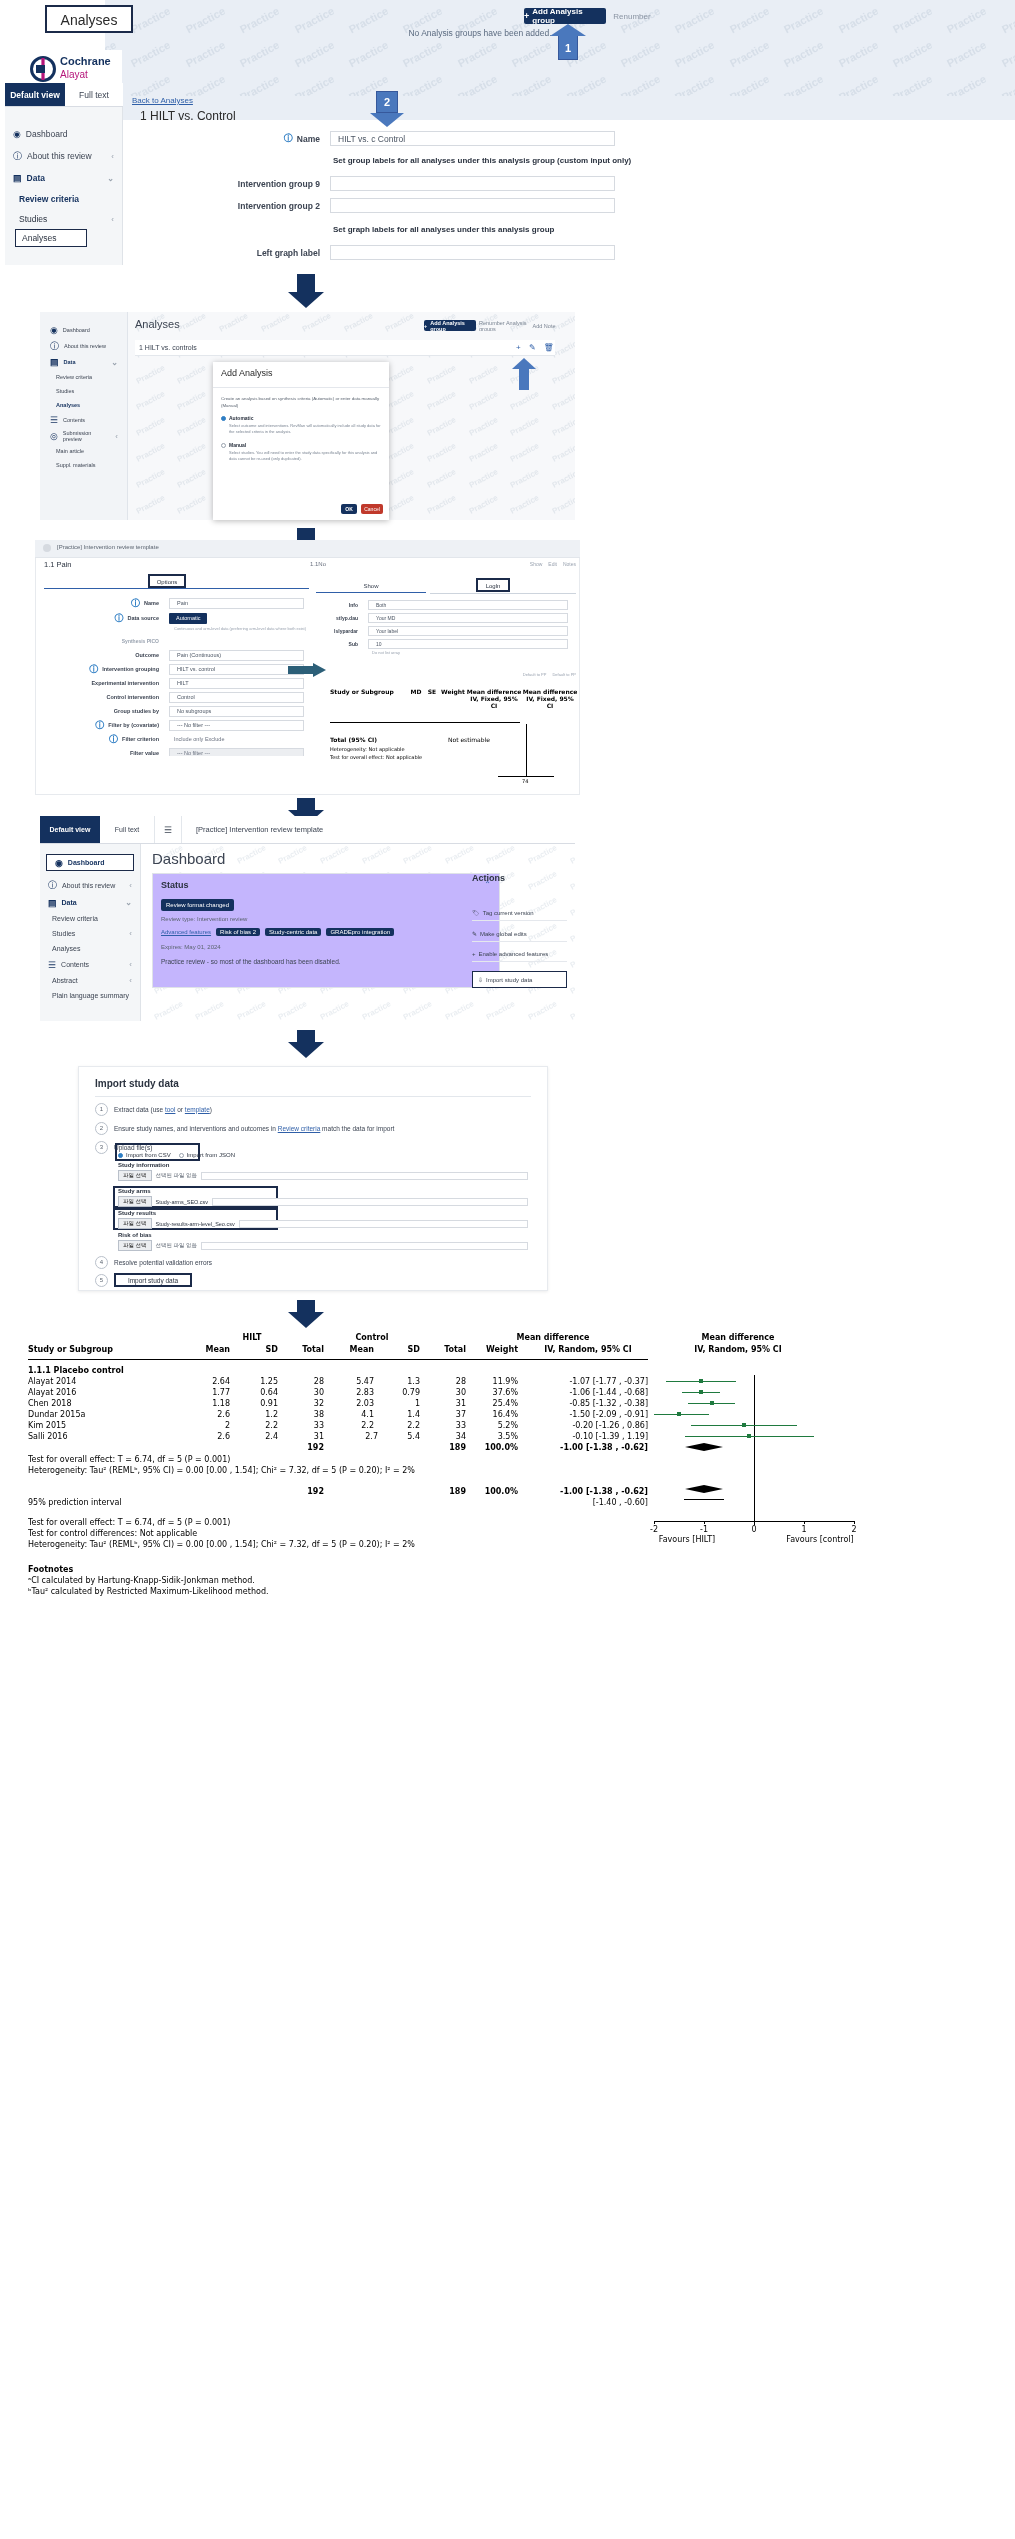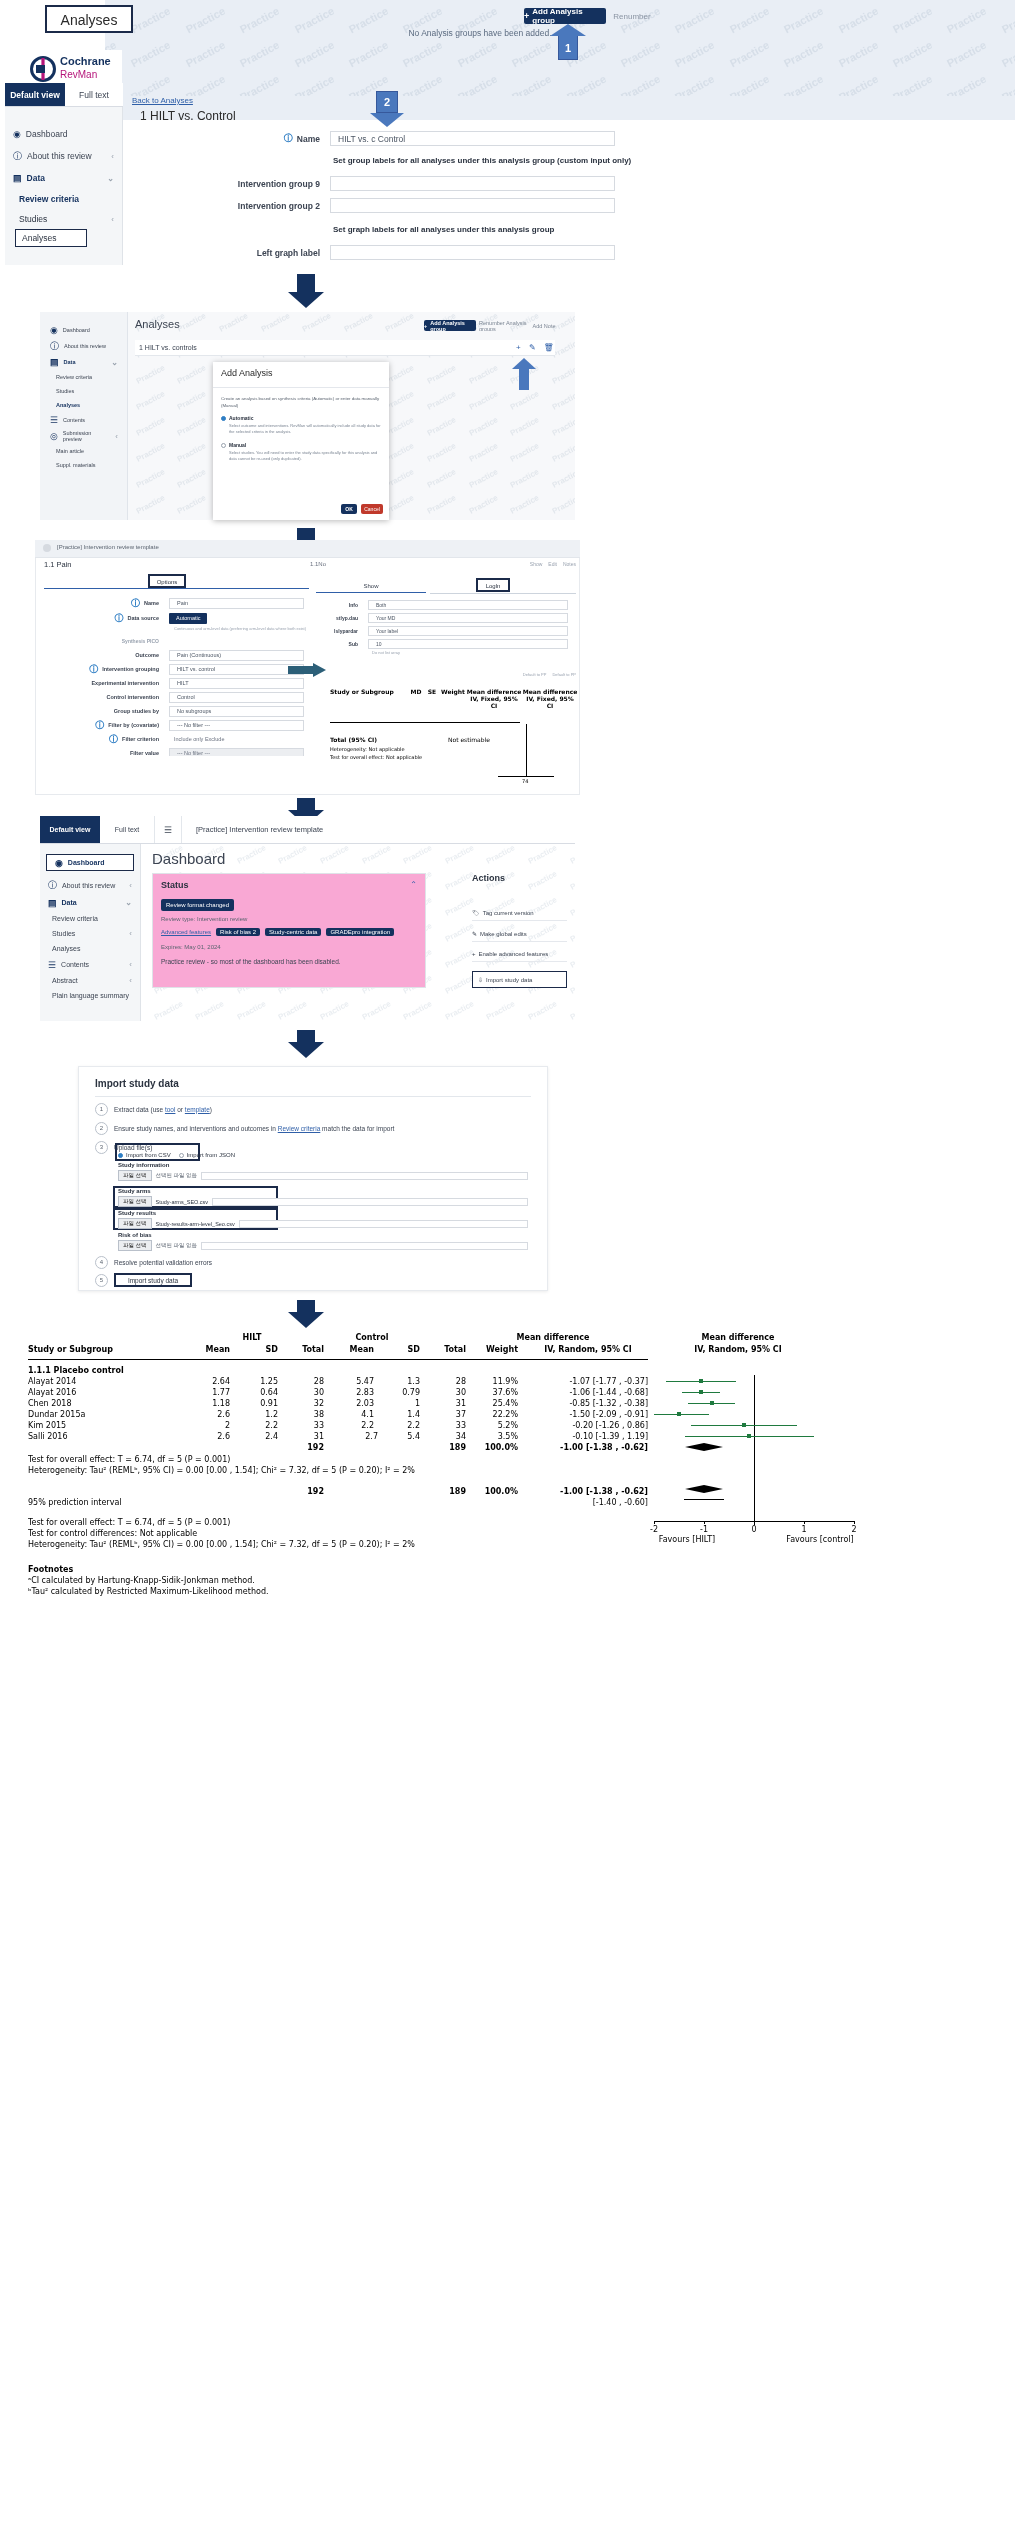--- a/index.html
+++ b/index.html
@@ -290,21 +290,21 @@
 
 <div class="panel" style="left:22px;top:50px;width:100px;height:38px;background:#fff;">
   <div style="position:absolute;left:8px;top:6px;width:26px;height:26px;">
     <svg width="26" height="26" viewBox="0 0 26 26">
       <circle cx="13" cy="13" r="11.5" fill="none" stroke="#14315e" stroke-width="3"></circle>
       <rect x="11.4" y="2" width="3.2" height="22" fill="#b5157a"></rect>
       <rect x="6" y="9" width="9" height="8" fill="#14315e"></rect>
     </svg>
   </div>
   <div style="position:absolute;left:38px;top:5px;font-size:11px;font-weight:700;color:#14315e;">Cochrane</div>
-  <div style="position:absolute;left:38px;top:19px;font-size:10px;color:#b5157a;">RevMan</div>
+  <div style="position:absolute;left:38px;top:19px;font-size:10px;color:#b5157a;">Alayat</div>
 </div>
 
 <div class="panel rm-topbar" style="left:5px;top:83px;width:118px;height:24px;">
   <div class="tab-default" style="width:60px;font-size:8.5px;">Default view</div>
   <div class="tab-full" style="width:58px;font-size:8.5px;">Full text</div>
 </div>
 
 <div class="panel rm-side" style="left:5px;top:107px;width:118px;height:158px;">
   <div class="side-item" style="height:22px;margin-top:16px;font-size:8.5px;">
     <span class="ic">◉</span>
@@ -841,21 +841,21 @@
       <span style="left:219.6px;top:162px;font-size:8px;">Practice</span>
       <span style="left:261.2px;top:162px;font-size:8px;">Practice</span>
       <span style="left:302.8px;top:162px;font-size:8px;">Practice</span>
       <span style="left:344.40000000000003px;top:162px;font-size:8px;">Practice</span>
       <span style="left:386.00000000000006px;top:162px;font-size:8px;">Practice</span>
       <span style="left:427.6000000000001px;top:162px;font-size:8px;">Practice</span>
     </div>
 </div>
 <div class="panel" style="left:152px;top:850px;width:150px;height:20px;font-size:15px;color:#3c4452;">Dashboard</div>
 
-<div class="panel" style="left:152px;top:873px;width:274px;height:115px;background:#f9a8d4;border:1px solid #dfe3e8;">
+<div class="panel" style="left:152px;top:873px;width:348px;height:115px;background:#c4b5fd;border:1px solid #dfe3e8;">
   <div style="position:absolute;left:8px;top:6px;font-size:9px;font-weight:700;color:#2b3340;">Status</div>
   <div style="position:absolute;right:8px;top:6px;font-size:8px;color:#2f5fa8;">⌃</div>
   <div style="position:absolute;left:8px;top:25px;height:12px;padding:0 5px;background:#14315e;color:#fff;font-size:6px;display:flex;align-items:center;border-radius:2px;">Review format changed</div>
   <div style="position:absolute;left:8px;top:42px;font-size:6px;color:#5b6470;">Review type: Intervention review</div>
   <div style="position:absolute;left:8px;top:54px;display:flex;gap:5px;align-items:center;">
     <span style="font-size:6px;color:#2f5fa8;text-decoration:underline;">Advanced features</span>
     <span style="font-size:6px;background:#14315e;color:#fff;padding:1px 4px;border-radius:2px;">Risk of bias 2</span>
     <span style="font-size:6px;background:#14315e;color:#fff;padding:1px 4px;border-radius:2px;">Study-centric data</span>
     <span style="font-size:6px;background:#14315e;color:#fff;padding:1px 4px;border-radius:2px;">GRADEpro integration</span>
   </div>
@@ -1040,21 +1040,21 @@
         <span style="position:absolute;left:500px;width:120px;text-align:right;">-0.85 [-1.32 , -0.38]</span>
       </div>
       <div style="position:absolute;top:33px;left:0;width:700px;height:11px;">
         <span style="position:absolute;left:0px;width:165px;text-align:left;">Dundar 2015a</span>
         <span style="position:absolute;left:168px;width:34px;text-align:right;">2.6</span>
         <span style="position:absolute;left:216px;width:34px;text-align:right;">1.2</span>
         <span style="position:absolute;left:262px;width:34px;text-align:right;">38</span>
         <span style="position:absolute;left:312px;width:34px;text-align:right;">4.1</span>
         <span style="position:absolute;left:358px;width:34px;text-align:right;">1.4</span>
         <span style="position:absolute;left:404px;width:34px;text-align:right;">37</span>
-        <span style="position:absolute;left:448px;width:42px;text-align:right;">22.2%</span>
+        <span style="position:absolute;left:448px;width:42px;text-align:right;">16.4%</span>
         <span style="position:absolute;left:500px;width:120px;text-align:right;">-1.50 [-2.09 , -0.91]</span>
       </div>
       <div style="position:absolute;top:44px;left:0;width:700px;height:11px;">
         <span style="position:absolute;left:0px;width:165px;text-align:left;">Kim 2015</span>
         <span style="position:absolute;left:168px;width:34px;text-align:right;">2</span>
         <span style="position:absolute;left:216px;width:34px;text-align:right;">2.2</span>
         <span style="position:absolute;left:262px;width:34px;text-align:right;">33</span>
         <span style="position:absolute;left:312px;width:34px;text-align:right;">2.2</span>
         <span style="position:absolute;left:358px;width:34px;text-align:right;">2.2</span>
         <span style="position:absolute;left:404px;width:34px;text-align:right;">33</span>

